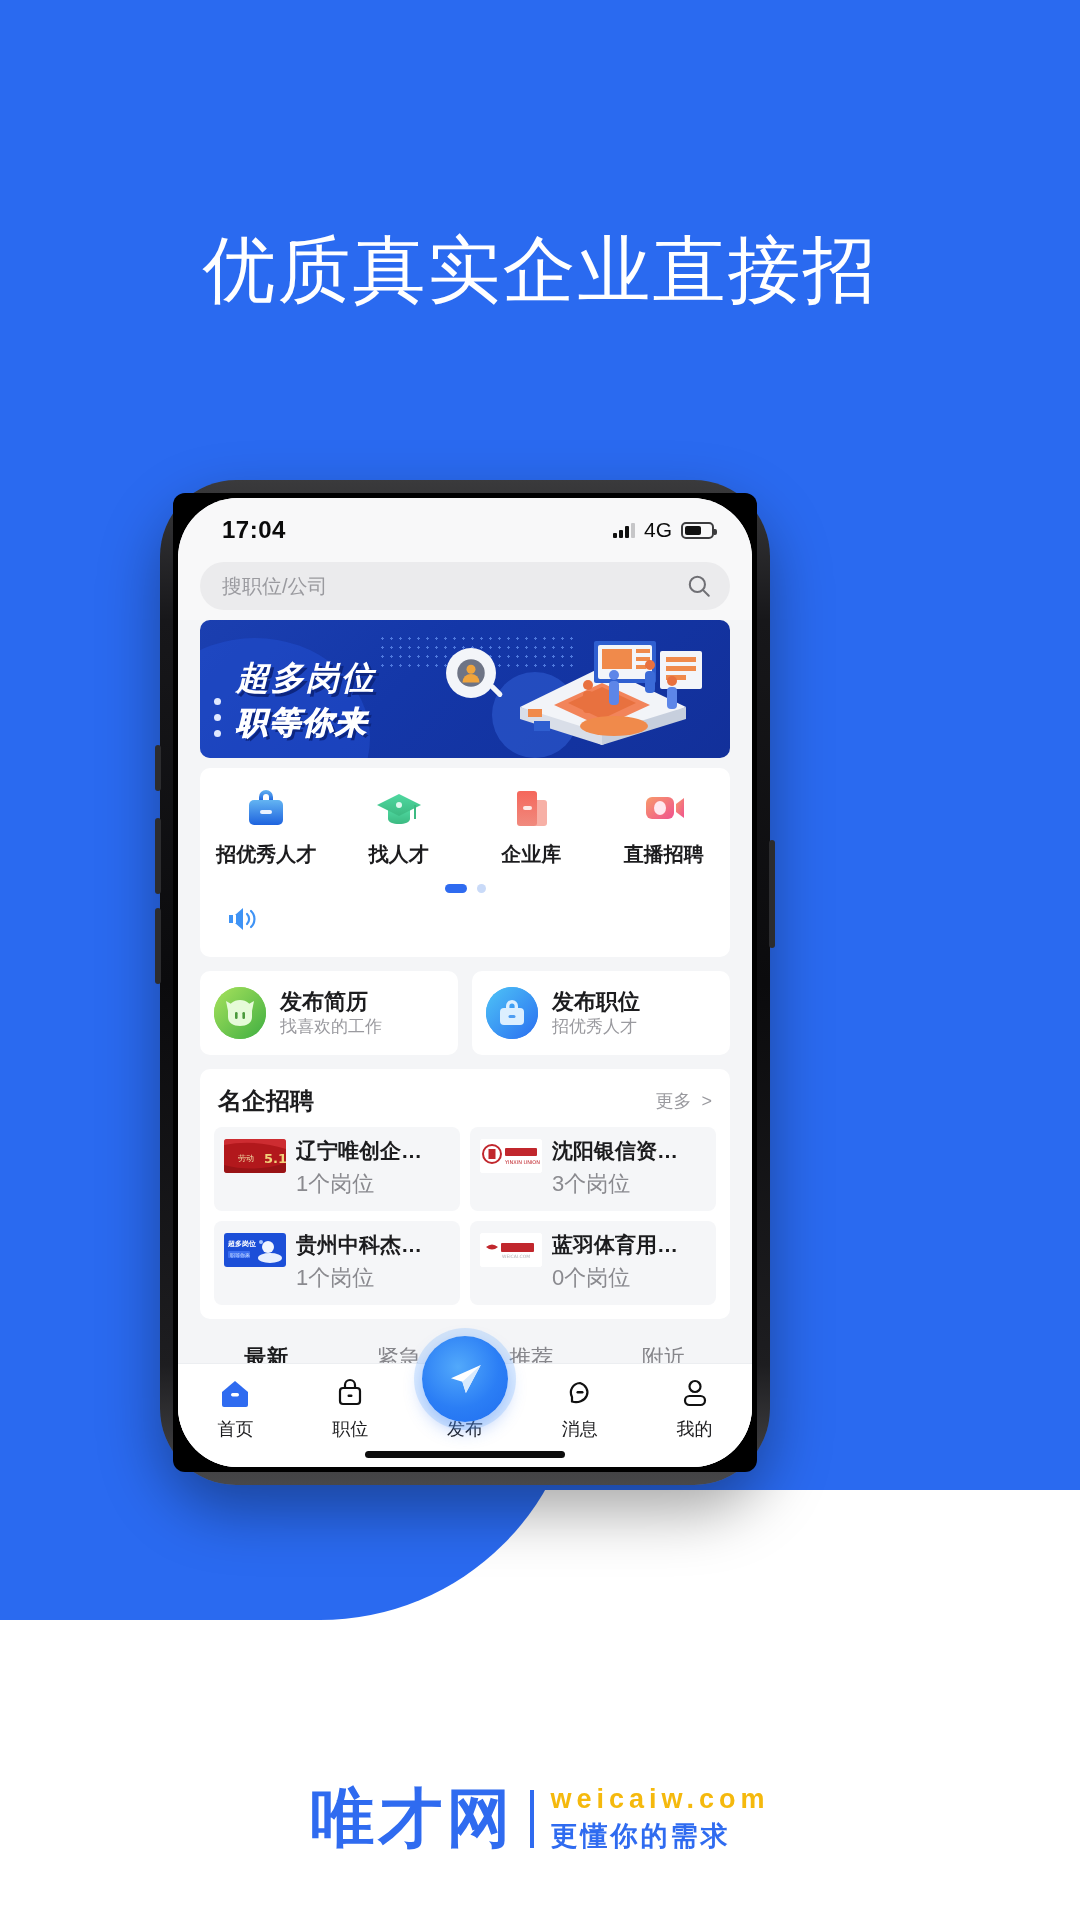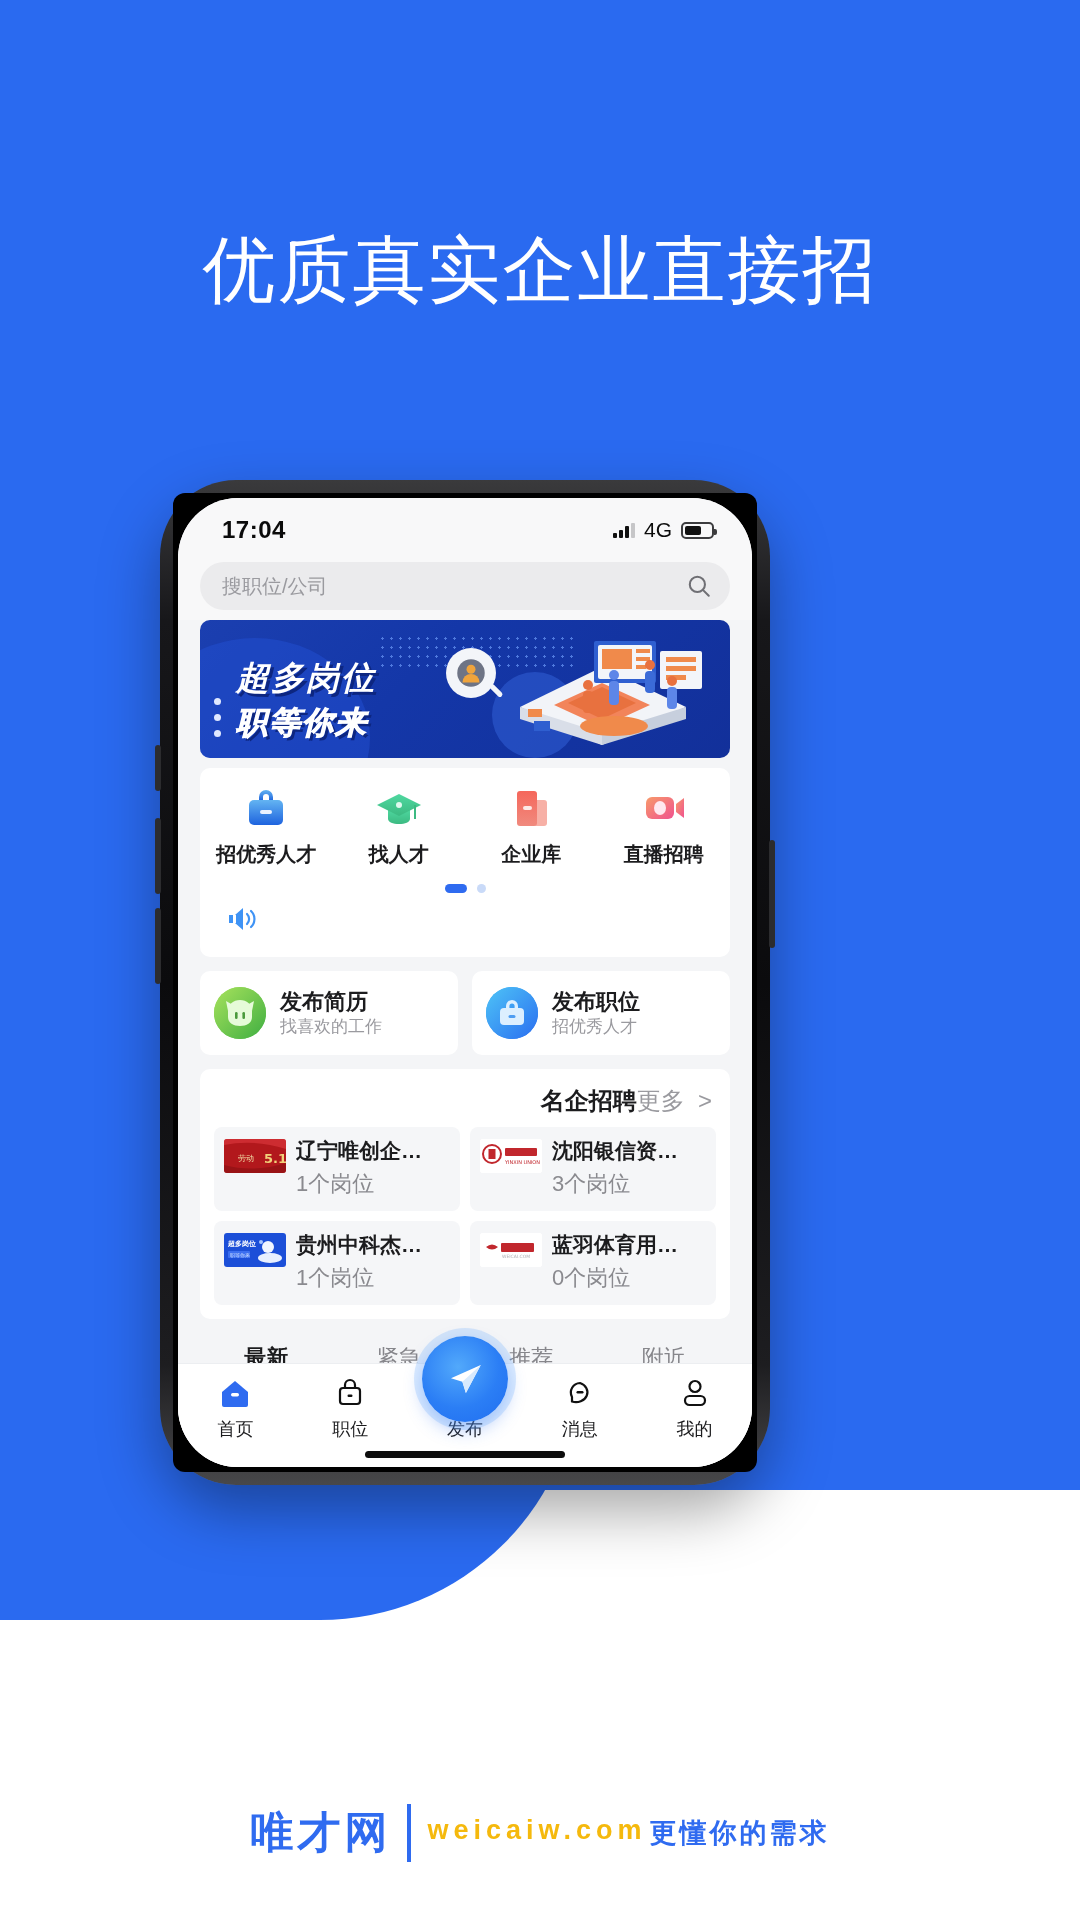--- a/index.html
+++ b/index.html
@@ -125,23 +125,23 @@
   .actions { display:flex; gap:14px; margin: 14px 22px 0;}
   .act-card { flex:1; background:#fff; border-radius:10px; padding: 16px 14px; display:flex; align-items:center; gap:14px;}
   .act-ico { width:52px;height:52px;border-radius:50%; flex:none; position:relative;}
   .act-ico.green{background:linear-gradient(150deg,#a6e05a 0%, #4fbf4f 100%);}
   .act-ico.blue{background:linear-gradient(150deg,#43bdf5 0%, #2a6ef0 100%);}
   .act-t { font-size:22px; font-weight:700; color:#1c1c1e; line-height:1.25;}
   .act-s { font-size:17px; color:#9a9a9f; }
 
   
   .famous { margin: 14px 22px 0; background:#fff; border-radius:10px; padding: 16px 14px 14px;}
-  .fam-head{display:flex;align-items:center;justify-content:flex-end;padding:0 4px 10px;}
+  .fam-head{display:flex;align-items:center;justify-content:space-between;padding:0 4px 10px;}
   .fam-title{font-size:24px;font-weight:700;color:#1c1c1e;}
-  .fam-more{font-size:24px;color:#9a9a9f;}
+  .fam-more{font-size:18px;color:#9a9a9f;}
   .fam-grid{display:flex;flex-wrap:wrap;gap:10px;}
   .fam-cell{width:calc(50% - 5px); background:#f5f6f8; border-radius:8px; padding:12px 10px; display:flex; gap:10px; align-items:flex-start;}
   .fam-logo{width:62px;height:34px;flex:none;border-radius:3px;overflow:hidden;position:relative;background:#fff;}
   .fam-name{font-size:21px;font-weight:600;color:#1c1c1e;line-height:1.15; white-space:nowrap; overflow:hidden; text-overflow:ellipsis; max-width:132px;}
   .fam-cnt{font-size:22px;color:#8a8a8f;margin-top:6px;}
 
   
   .tabs{display:flex; margin: 14px 22px 0; padding: 10px 0 0;}
   .tab{flex:1; text-align:center; font-size:22px; color:#86868b; position:relative; padding-bottom:14px;}
   .tab.on{color:#1c1c1e; font-weight:700;}
@@ -159,23 +159,23 @@
   .tb-l{font-size:18px;color:#1c1c1e;}
   .tb.on .tb-l{color:#1c1c1e;}
   .fab{position:absolute;left:50%;transform:translateX(-50%);top:-40px;width:86px;height:86px;border-radius:50%;
        background:radial-gradient(circle at 42% 36%,#52a9fb 0%,#2b7ef5 55%,#1f6df0 100%);
        box-shadow:0 0 0 8px rgba(90,165,255,.22), 0 8px 18px rgba(40,110,240,.35);
        display:flex;align-items:center;justify-content:center; z-index:3;}
   .home-ind{position:absolute;left:50%;transform:translateX(-50%);bottom:9px;width:200px;height:7px;border-radius:4px;background:#0d0d0d;}
 
   
   .footer{position:absolute;left:0;bottom:58px;width:1080px;display:flex;align-items:center;justify-content:center;gap:16px;z-index:6;}
-  .f-cn{font-size:43px;font-weight:800;color:#2f6bf0;letter-spacing:4px;font-family:"DejaVu Sans", sans-serif;}
+  .f-cn{font-size:64px;font-weight:800;color:#2f6bf0;letter-spacing:4px;font-family:"DejaVu Sans", sans-serif;}
   .f-div{width:4px;height:58px;background:#2f6bf0;}
-  .f-right{display:flex;flex-direction:row;gap:3px;}
+  .f-right{display:flex;flex-direction:column;gap:3px;}
   .f-dom{font-size:27px;font-weight:700;color:#f5b90d;letter-spacing:5px;}
   .f-slo{font-size:27px;font-weight:700;color:#2f6bf0;letter-spacing:3px;}
 </style>
 </head>
 <body>
 
 <div class="bg-white"></div>
 <div class="bg-blue-round"></div>
 
 <div class="headline">优质真实企业直接招</div>

